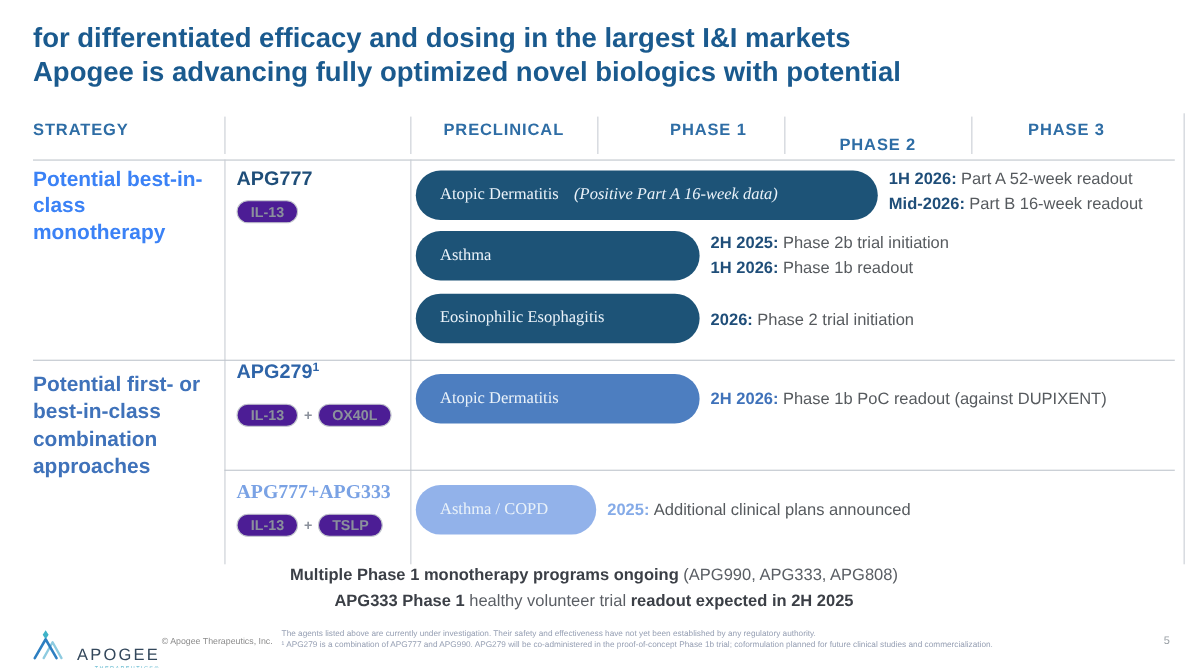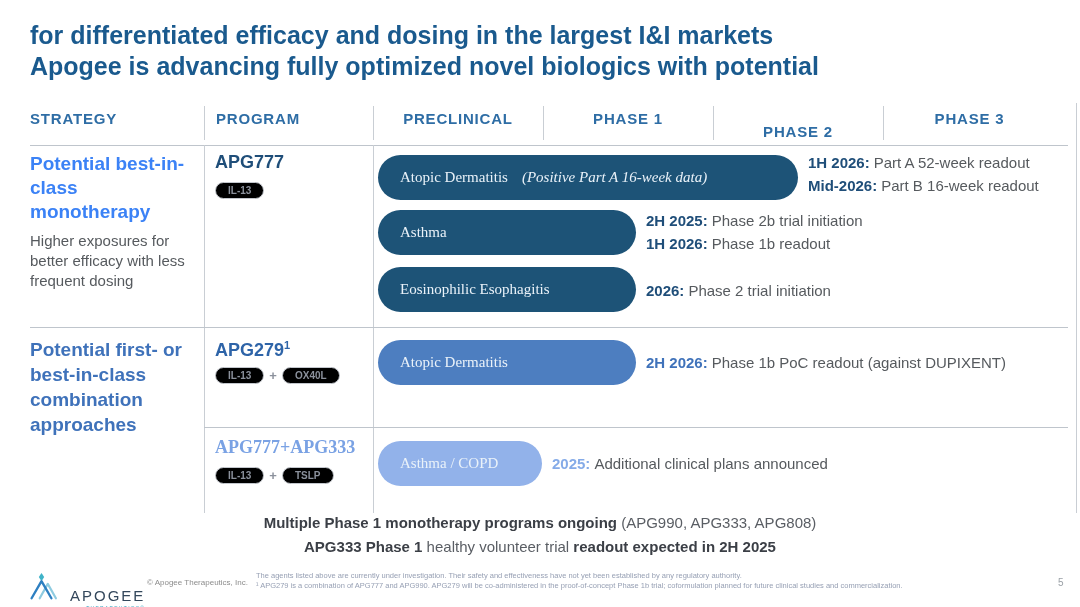--- a/index.html
+++ b/index.html
@@ -25,21 +25,21 @@
                   font-size:19px; font-weight:bold; color:#3f72ba; line-height:25px; }
 
   
   .prog-name { position:absolute; left:215px; font-size:18px; font-weight:bold; }
   .navy-name  { color:#1f4e79; }
   .blue-name  { color:#2e64a8; }
   .lblue-name { color:#7aa2e4;font-family:Liberation Serif, serif; }
   .prog-name sup { font-size:11px; }
   .pills { position:absolute; left:215px; display:flex; align-items:center; }
   .pill { border:1.5px solid #c3c7cd; border-radius:14px; padding:2px 12px;
-          font-size:10px; font-weight:bold; color:#8b919c; background:#000000; white-space:nowrap; }
+          font-size:13px; font-weight:bold; color:#8b919c; background:#4c1d95; white-space:nowrap; }
   .plus { color:#8b919c; font-size:13px; font-weight:bold; margin:0 5px; }
 
   
   .bar { position:absolute; height:45px; border-radius:23px; display:flex; align-items:center;
          padding-left:22px; color:#eaf2f9; font-size:15px; white-space:nowrap;font-family:Liberation Serif, serif; }
   .bar-dark  { background:#1d5377; }
   .bar-mid   { background:#4d7ec0; }
   .bar-light { background:#92b2ea; }
   .bar .note { font-style:italic; margin-left:14px; }
 
@@ -70,40 +70,38 @@
 <body>
 
 <div class="slide">
 
   <div class="title">
     <div>for differentiated efficacy and dosing in the largest I&amp;I markets</div>
     <div>Apogee is advancing fully optimized novel biologics with potential</div>
   </div>
 
   <div class="hcell" style="left:30px;width:170px;">STRATEGY</div>
-  <div class="hcell" style="left:216px;width:150px;">PROGRAM</div>
   <div class="hcell hc" style="left:373px;width:170px;">PRECLINICAL</div>
-  <div class="hcell hc" style="left:543px;width:170px;">PHASE 1</div>
+  <div class="hcell hc" style="left:559px;width:170px;">PHASE 1</div>
   <div class="hcell hc" style="left:713px;width:170px;margin-top:13px;">PHASE 2</div>
   <div class="hcell hc" style="left:883px;width:173px;">PHASE 3</div>
 
   <div class="vsep" style="left:204px;top:106px;height:34px;"></div>
   <div class="vsep" style="left:373px;top:106px;height:34px;"></div>
   <div class="vsep" style="left:543px;top:106px;height:34px;"></div>
   <div class="vsep" style="left:713px;top:106px;height:34px;"></div>
   <div class="vsep" style="left:883px;top:106px;height:34px;"></div>
   <div class="hline" style="left:30px;top:145px;width:1038px;"></div>
   <div class="vsep" style="left:204px;top:145px;height:368px;"></div>
   <div class="vsep" style="left:373px;top:145px;height:368px;"></div>
   <div class="vsep" style="left:1076px;top:103px;height:410px;"></div>
   <div class="hline" style="left:30px;top:327px;width:1038px;"></div>
   <div class="hline" style="left:204px;top:427px;width:864px;"></div>
 
   <div class="strat1-title">Potential best-in-class monotherapy</div>
-  <div class="strat1-sub">Higher exposures for better efficacy with less frequent dosing</div>
 
   <div class="prog-name navy-name" style="top:152px;">
     <span>APG777</span>
   </div>
   <div class="pills" style="top:182px;">
     <span class="pill">IL-13</span>
   </div>
 
   <div class="bar bar-dark" style="left:378px;top:155px;width:420px;">
     <span>Atopic Dermatitis</span>
@@ -134,21 +132,21 @@
     <span>Eosinophilic Esophagitis</span>
   </div>
   <div class="msblock" style="left:646px;top:279px;">
     <div class="ms">
       <span class="d d-navy">2026:</span><span>Phase 2 trial initiation</span>
     </div>
   </div>
 
   <div class="strat2-title">Potential first- or best-in-class combination approaches</div>
 
-  <div class="prog-name blue-name" style="top:339px;">
+  <div class="prog-name blue-name" style="top:328px;">
     <span>APG279</span><sup>1</sup>
   </div>
   <div class="pills" style="top:367px;">
     <span class="pill">IL-13</span>
     <span class="plus">+</span>
     <span class="pill">OX40L</span>
   </div>
 
   <div class="bar bar-mid" style="left:378px;top:340px;width:258px;">
     <span>Atopic Dermatitis</span>

